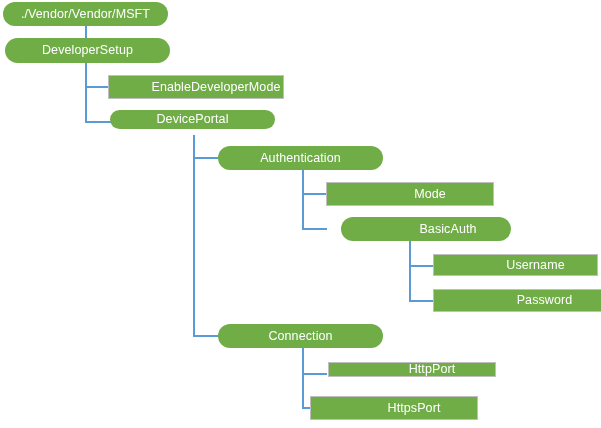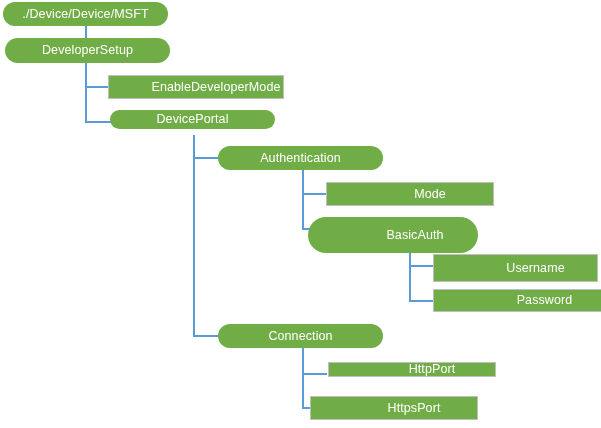--- a/index.html
+++ b/index.html
@@ -76,35 +76,35 @@
   <div class="connector h" style="left:409px; top:265px; width:25px;"></div>
 
   <div class="connector h" style="left:409px; top:300px; width:25px;"></div>
 
   <div class="connector v" style="left:302px; top:348px; height:61px;"></div>
 
   <div class="connector h" style="left:302px; top:373px; width:25px;"></div>
 
   <div class="connector h" style="left:302px; top:407px; width:25px;"></div>
 
-  <div class="node rounded" style="left:3px; top:2px; width:165px; height:24px;">./Device/Device/MSFT</div>
+  <div class="node rounded" style="left:3px; top:2px; width:165px; height:24px;">./Vendor/Vendor/MSFT</div>
 
   <div class="node rounded" style="left:5px; top:38px; width:165px; height:25px;">DeveloperSetup</div>
 
   <div class="node rect" style="left:108px; top:75px; width:176px; height:24px;">EnableDeveloperMode</div>
 
   <div class="node rounded" style="left:110px; top:110px; width:165px; height:19px;">DevicePortal</div>
 
   <div class="node rounded" style="left:218px; top:146px; width:165px; height:24px;">Authentication</div>
 
   <div class="node rect" style="left:326px; top:182px; width:168px; height:24px;">Mode</div>
 
-  <div class="node rounded" style="left:308px; top:217px; width:170px; height:36px;padding-left:44px;">BasicAuth</div>
+  <div class="node rounded" style="left:341px; top:217px; width:170px; height:24px;padding-left:44px;">BasicAuth</div>
 
-  <div class="node rect" style="left:433px; top:254px; width:165px; height:28px;">Username</div>
+  <div class="node rect" style="left:433px; top:254px; width:165px; height:22px;">Username</div>
 
   <div class="node rect" style="left:433px; top:289px; width:183px; height:23px;">Password</div>
 
   <div class="node rounded" style="left:218px; top:324px; width:165px; height:24px;">Connection</div>
 
   <div class="node rect" style="left:328px; top:362px; width:168px; height:15px;text-align:right;">HttpPort</div>
 
   <div class="node rect" style="left:310px; top:396px; width:168px; height:24px;">HttpsPort</div>
 
 </div>

